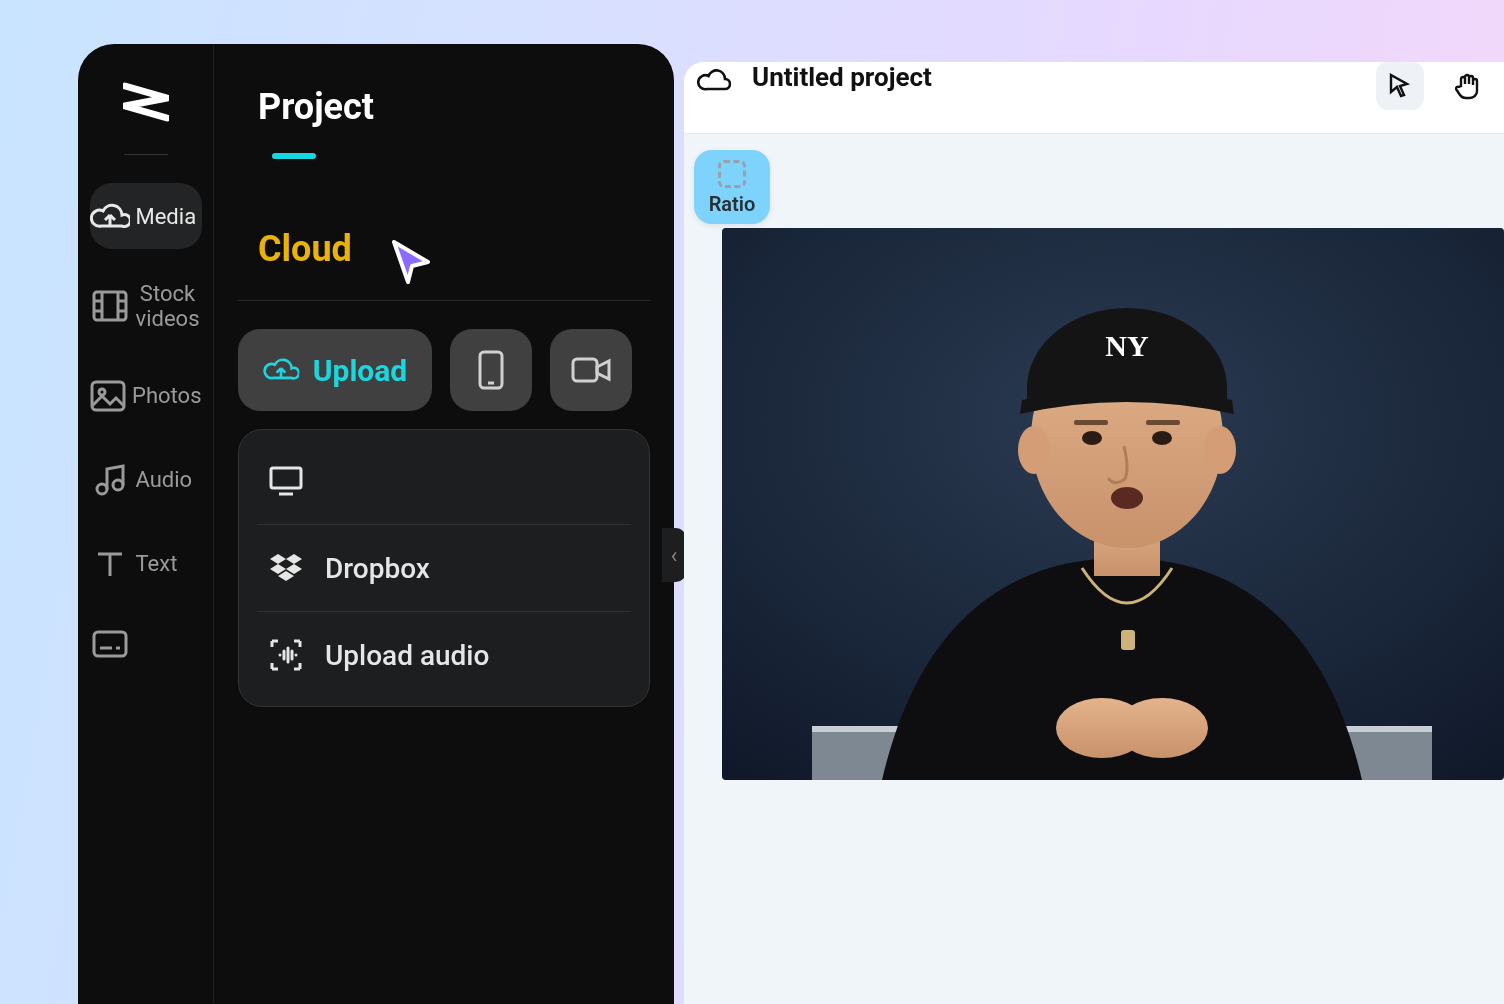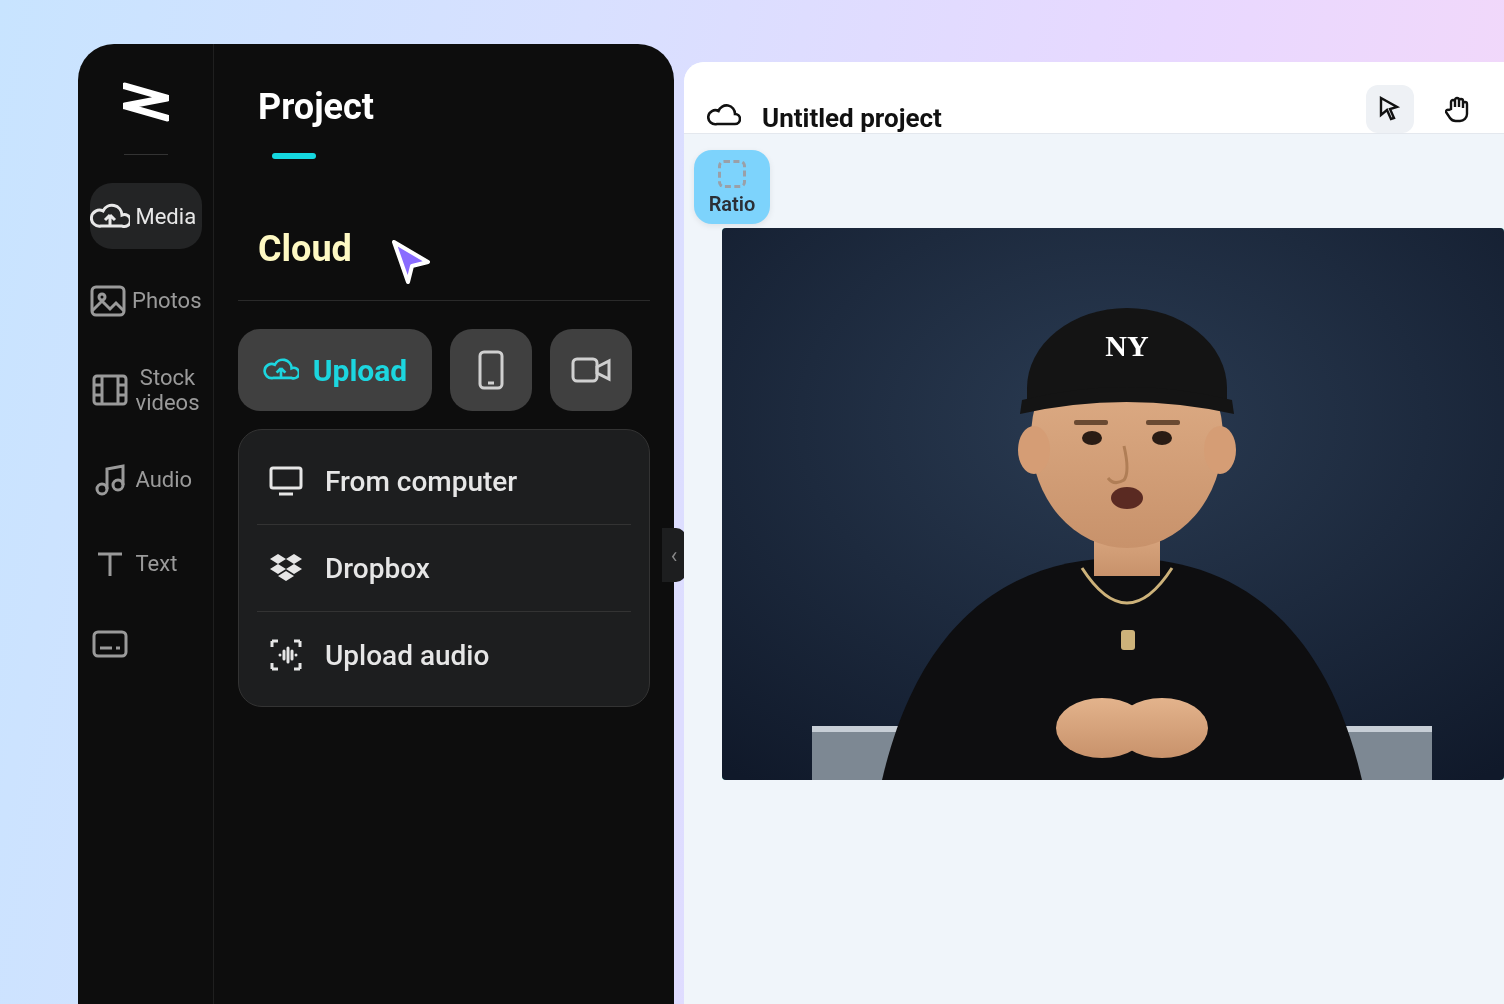--- a/index.html
+++ b/index.html
@@ -39,21 +39,21 @@
     display:flex;align-items:center;gap:6px;
     color:#9a9a9a;
     cursor:pointer;
   }
   .rail-item.active { background:#232425; color:#e8e8e8; }
   .rail-item .ico { width:40px;height:40px;display:flex;align-items:center;justify-content:center;}
   .rail-item span { font-size:22px; line-height:1.15; text-align:center; }
 
   .panel-body { flex:1; padding: 0 24px; }
   .tabs-row { display:flex; gap:70px; padding: 42px 20px 0; border-bottom:1px solid #2a2a2a;flex-direction:column; }
-  .tab { font-size:36px; font-weight:700; color:#fef9c3; padding-bottom:30px; position:relative; cursor:pointer;}
+  .tab { font-size:36px; font-weight:700; color:#eab308; padding-bottom:30px; position:relative; cursor:pointer;}
   .tab.active { color:#fff; }
   .tab.active::after { content:""; position:absolute; left:14px; bottom:-1px; width:44px; height:6px; background:#15d8e0; border-radius:3px;}
 
   .action-row { display:flex; gap:18px; padding-top:28px; }
   .action-btn {
     height:82px; border-radius:22px; background:#404040;
     display:flex;align-items:center;justify-content:center;gap:14px;
     color:#cfcfcf; cursor:pointer;
   }
   .action-btn.upload { width:194px; color:#1cd6df; }
@@ -86,22 +86,22 @@
   .canvas-area {
     position:absolute;
     left:684px; top:62px;
     width:820px; height:942px;
     background:#f0f5fa;
     border-radius:20px 0 0 0;
     overflow:hidden;
   }
   .topbar {
     height:72px; background:#fff;
-    display:flex;align-items:flex-end;gap:20px;
-    padding:0 22px;
+    display:flex;align-items:flex-start;gap:20px;
+    padding:0 12px;
     border-bottom:1px solid #e4e8ee;
   }
   .title-ico { width:36px;height:36px;display:flex;align-items:center;justify-content:center;color:#111;}
   .title-text { font-size:26px; font-weight:700; color:#111; flex:1;}
   .tool-btn {
     width:48px;height:48px;border-radius:12px;
     display:flex;align-items:center;justify-content:center;
     color:#222;cursor:pointer;
   }
   .tool-btn.active { background:#eef1f5; }
@@ -146,51 +146,51 @@
     <div class="logo-divider"></div>
 
     <div class="rail-item active">
       <div class="ico">
         <svg width="40" height="34" viewBox="0 0 40 34" fill="none" stroke="#e8e8e8" stroke-width="3">
             <path d="M11 26a8 8 0 1 1 2-15 10 10 0 0 1 19 4 6 6 0 1 1 0 11H11z"></path>
             <path d="M20 26V15m0 0l-5 5m5-5l5 5"></path>
           </svg>
       </div>
       <span>Media</span>
-    </div>
-
-    <div class="rail-item">
-      <div class="ico">
-        <svg width="36" height="32" viewBox="0 0 36 32" fill="none" stroke="#9a9a9a" stroke-width="3">
-            <rect x="2" y="2" width="32" height="28" rx="4"></rect>
-            <circle cx="12" cy="12" r="3"></circle>
-            <path d="M2 26l10-10 8 8 6-6 8 8"></path>
-          </svg>
-      </div>
-      <span>Photos</span>
     </div>
 
     <div class="rail-item">
       <div class="ico">
         <svg width="36" height="32" viewBox="0 0 36 32" fill="none" stroke="#9a9a9a" stroke-width="3">
             <rect x="2" y="2" width="32" height="28" rx="3"></rect>
             <line x1="10" y1="2" x2="10" y2="30"></line>
             <line x1="26" y1="2" x2="26" y2="30"></line>
             <line x1="2" y1="11" x2="10" y2="11"></line>
             <line x1="2" y1="21" x2="10" y2="21"></line>
             <line x1="26" y1="11" x2="34" y2="11"></line>
             <line x1="26" y1="21" x2="34" y2="21"></line>
           </svg>
       </div>
       <span style="white-space:pre-line">Stock
 videos</span>
     </div>
 
     <div class="rail-item">
       <div class="ico">
+        <svg width="36" height="32" viewBox="0 0 36 32" fill="none" stroke="#9a9a9a" stroke-width="3">
+            <rect x="2" y="2" width="32" height="28" rx="4"></rect>
+            <circle cx="12" cy="12" r="3"></circle>
+            <path d="M2 26l10-10 8 8 6-6 8 8"></path>
+          </svg>
+      </div>
+      <span>Photos</span>
+    </div>
+
+    <div class="rail-item">
+      <div class="ico">
         <svg width="34" height="34" viewBox="0 0 34 34" fill="none" stroke="#9a9a9a" stroke-width="3">
             <circle cx="9" cy="26" r="5"></circle>
             <circle cx="25" cy="22" r="5"></circle>
             <path d="M14 26V6l16-3v19"></path>
           </svg>
       </div>
       <span>Audio</span>
     </div>
 
     <div class="rail-item">
@@ -242,21 +242,20 @@
     </div>
 
     <div class="dropdown">
       <div class="dd-item">
         <div class="dd-ico">
           <svg width="34" height="30" viewBox="0 0 34 30" fill="none" stroke="#e6e6e6" stroke-width="3">
               <rect x="2" y="2" width="30" height="20" rx="2"></rect>
               <line x1="10" y1="28" x2="24" y2="28"></line>
             </svg>
         </div>
-        <span>From computer</span>
       </div>
       <div class="dd-sep"></div>
       <div class="dd-item">
         <div class="dd-ico">
           <svg width="32" height="28" viewBox="0 0 32 28" fill="#e6e6e6">
               <path d="M8 0L0 5l8 5 8-5zM24 0l-8 5 8 5 8-5zM0 15l8-5 8 5-8 5zM16 15l8-5 8 5-8 5zM8 22l8-5 8 5-8 5z"></path>
             </svg>
         </div>
         <span>Dropbox</span>
       </div>

